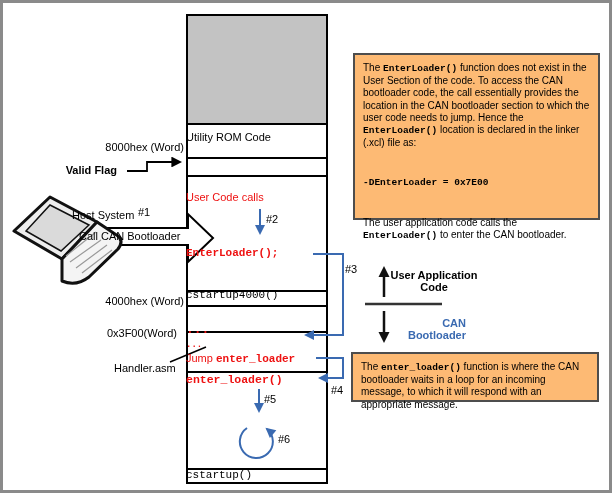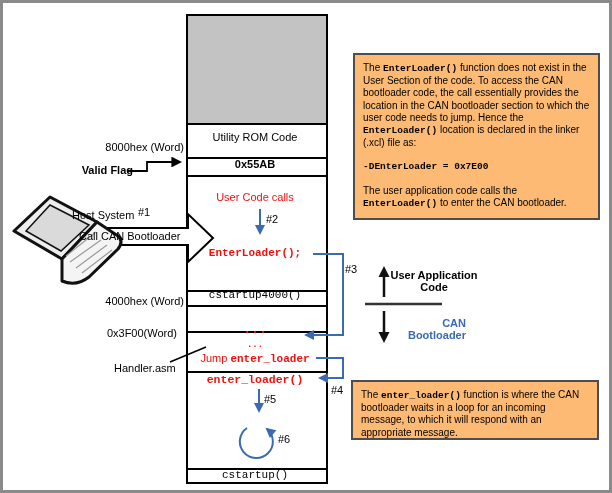--- a/index.html
+++ b/index.html
@@ -7,32 +7,32 @@
           font-family:"Liberation Sans",sans-serif;color:#000;}
   .frame{position:absolute;inset:0;border:3px solid #8a8a8a;pointer-events:none;}
   
   #memmap{position:absolute;left:186px;top:14px;width:142px;height:470px;
           border:2px solid #000;box-sizing:border-box;overflow:hidden;}
   .mrow{box-sizing:border-box;border-top:2px solid #000;}
   .mrow.first{border-top:none;}
   .grayfill{background:var(--grayfill,#c3c3c3);}
   
   .lbl{position:absolute;font-size:11px;line-height:12px;white-space:nowrap;}
-  .ctr{left:186px;width:138px;text-align:center;}
+  .ctr{left:186px;width:138px;}
   .rt{text-align:right;}
   .b{font-weight:bold;}
   .red{color:var(--red,#ee1111);}
   .blue{color:var(--blue,#3a6ab1);}
   .monotx{font-family:"Liberation Mono",monospace;font-weight:bold;}
   .monoplain{font-family:"Liberation Mono",monospace;}
   
   .note{position:absolute;border:2px solid #4d4d4d;background:#fdba74;box-sizing:border-box;
         font-size:10px;line-height:12.2px;padding:7px 8px;}
   .nline{min-height:12px;}
-  .nline.gap{margin-top:11px;}
+  .nline.gap{margin-top:27px;}
   .note .mono{font-family:"Liberation Mono",monospace;font-weight:bold;font-size:9.5px;white-space:pre-wrap;}
   .maplbl .mono{font-family:"Liberation Mono",monospace;font-weight:bold;font-size:11px;}
   svg{position:absolute;left:0;top:0;}
 </style>
 </head>
 <body>
 
 <div id="canvas">
 
   <div id="memmap">
@@ -90,34 +90,33 @@
       <polygon points="384,266 378.5,277 389.5,277" fill="#111"></polygon>
     </g>
     <line x1="365" y1="304" x2="442" y2="304" stroke="#333" stroke-width="2.5"></line>
     <g>
       <line x1="384" y1="311" x2="384" y2="332" stroke="#111" stroke-width="2.5"></line>
       <polygon points="384,343 378.5,332 389.5,332" fill="#111"></polygon>
     </g>
   </svg>
 
   <div class="lbl ctr" style="top:131px">Utility ROM Code</div>
-  <div class="lbl ctr b" style="top:158px">0x55AB</div>
   <div class="lbl ctr red" style="top:191px">User Code calls</div>
   <div class="lbl ctr red monotx" style="top:247px;font-size:11px">EnterLoader();</div>
   <div class="lbl ctr monoplain" style="top:289px">cstartup4000()</div>
   <div class="lbl ctr red monotx" style="top:324px;font-size:13px">...</div>
   <div class="lbl ctr red monotx" style="top:339px;font-size:9px">...</div>
   <div class="lbl ctr red maplbl" style="top:352px">
       <div class="nline"><span>Jump </span><span class="mono">enter_loader</span></div>
     </div>
   <div class="lbl ctr red monotx" style="top:374px;font-size:11.5px">enter_loader()</div>
   <div class="lbl ctr monoplain" style="top:469px">cstartup()</div>
 
   <div class="lbl rt" style="left:84px;top:141px;width:100px">8000hex (Word)</div>
-  <div class="lbl rt b" style="left:53px;top:164px;width:80px">Valid Flag</div>
+  <div class="lbl rt b" style="left:37px;top:164px;width:80px">Valid Flag</div>
   <div class="lbl" style="left:72px;top:209px">Host System</div>
   <div class="lbl" style="left:138px;top:206px">#1</div>
   <div class="lbl" style="left:79px;top:230px">Call CAN Bootloader</div>
   <div class="lbl rt" style="left:84px;top:295px;width:100px">4000hex (Word)</div>
   <div class="lbl rt" style="left:77px;top:327px;width:100px">0x3F00(Word)</div>
   <div class="lbl" style="left:114px;top:362px">Handler.asm</div>
 
   <div class="lbl" style="left:266px;top:213px">#2</div>
   <div class="lbl" style="left:345px;top:263px">#3</div>
   <div class="lbl" style="left:331px;top:384px">#4</div>
@@ -131,18 +130,18 @@
   <div class="lbl b blue" style="left:386px;top:317px;width:80px;text-align:right;white-space:normal">
     <div>CAN</div>
     <div>Bootloader</div>
   </div>
 
   <div class="note" style="left:353px;top:53px;width:247px;height:167px">
       <div class="nline"><span>The </span><span class="mono">EnterLoader()</span><span> function does not exist in the User Section of the code. To access the CAN bootloader code, the call essentially provides the location in the CAN bootloader section to which the user code needs to jump. Hence the </span><span class="mono">EnterLoader()</span><span> location is declared in the linker (.xcl) file as:</span></div>
       <div class="nline gap"><span class="mono">-DEnterLoader = 0x7E00</span></div>
       <div class="nline gap"><span>The user application code calls the </span><span class="mono">EnterLoader()</span><span> to enter the CAN bootloader.</span></div>
     </div>
-  <div class="note" style="left:351px;top:380px;width:248px;height:60px">
+  <div class="note" style="left:351px;top:352px;width:248px;height:50px">
       <div class="nline"><span>The </span><span class="mono">enter_loader()</span><span> function is where the CAN bootloader waits in a loop for an incoming message, to which it will respond with an appropriate message.</span></div>
     </div>
 
   <div class="frame"></div>
 </div>
 
 </body></html>

